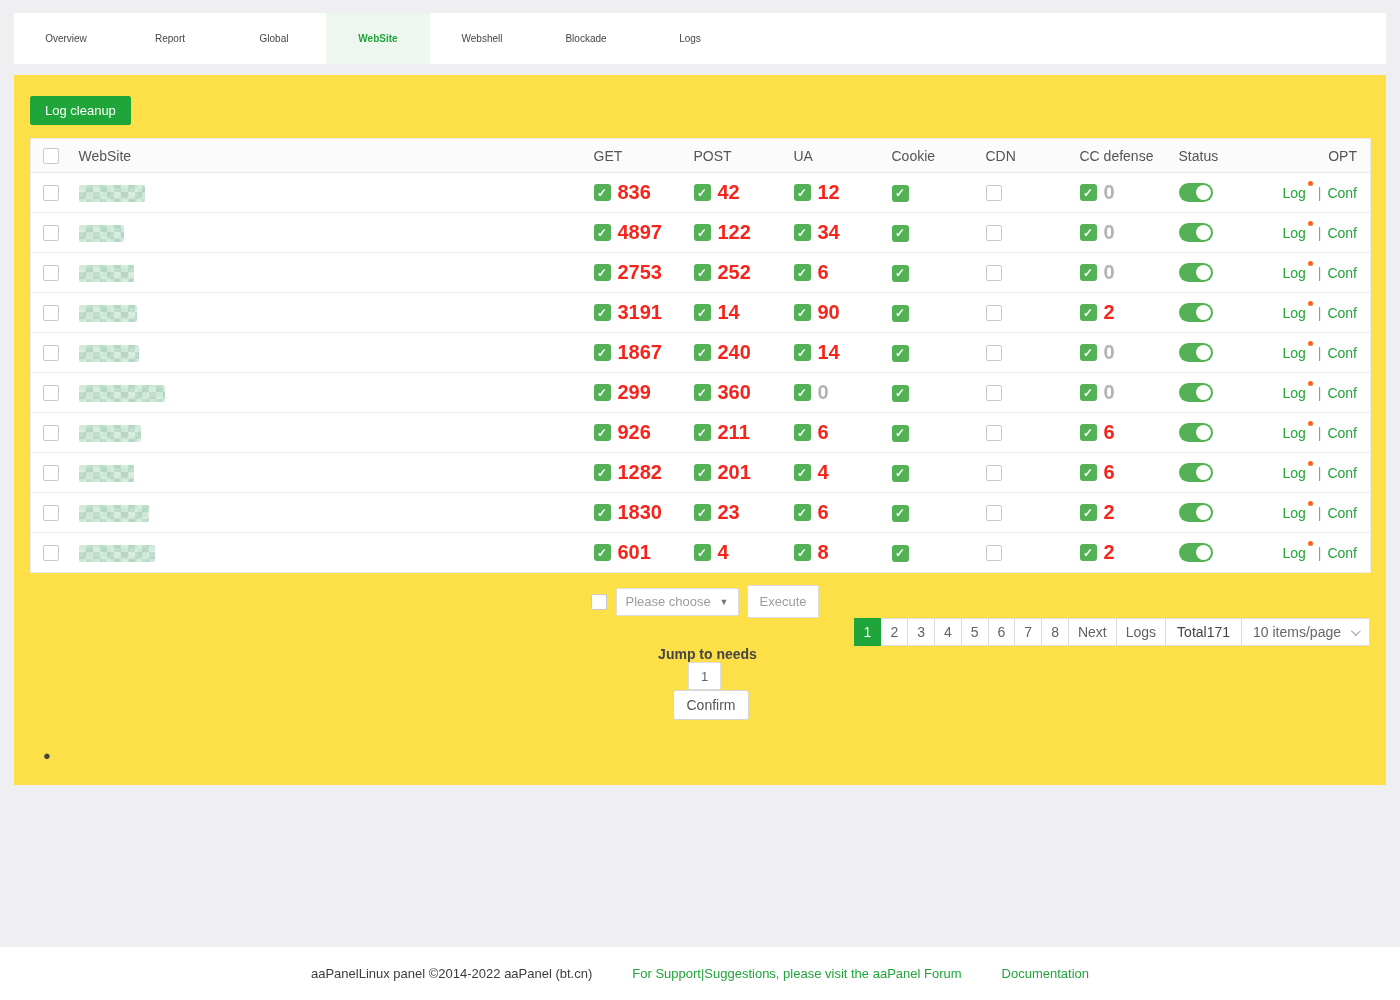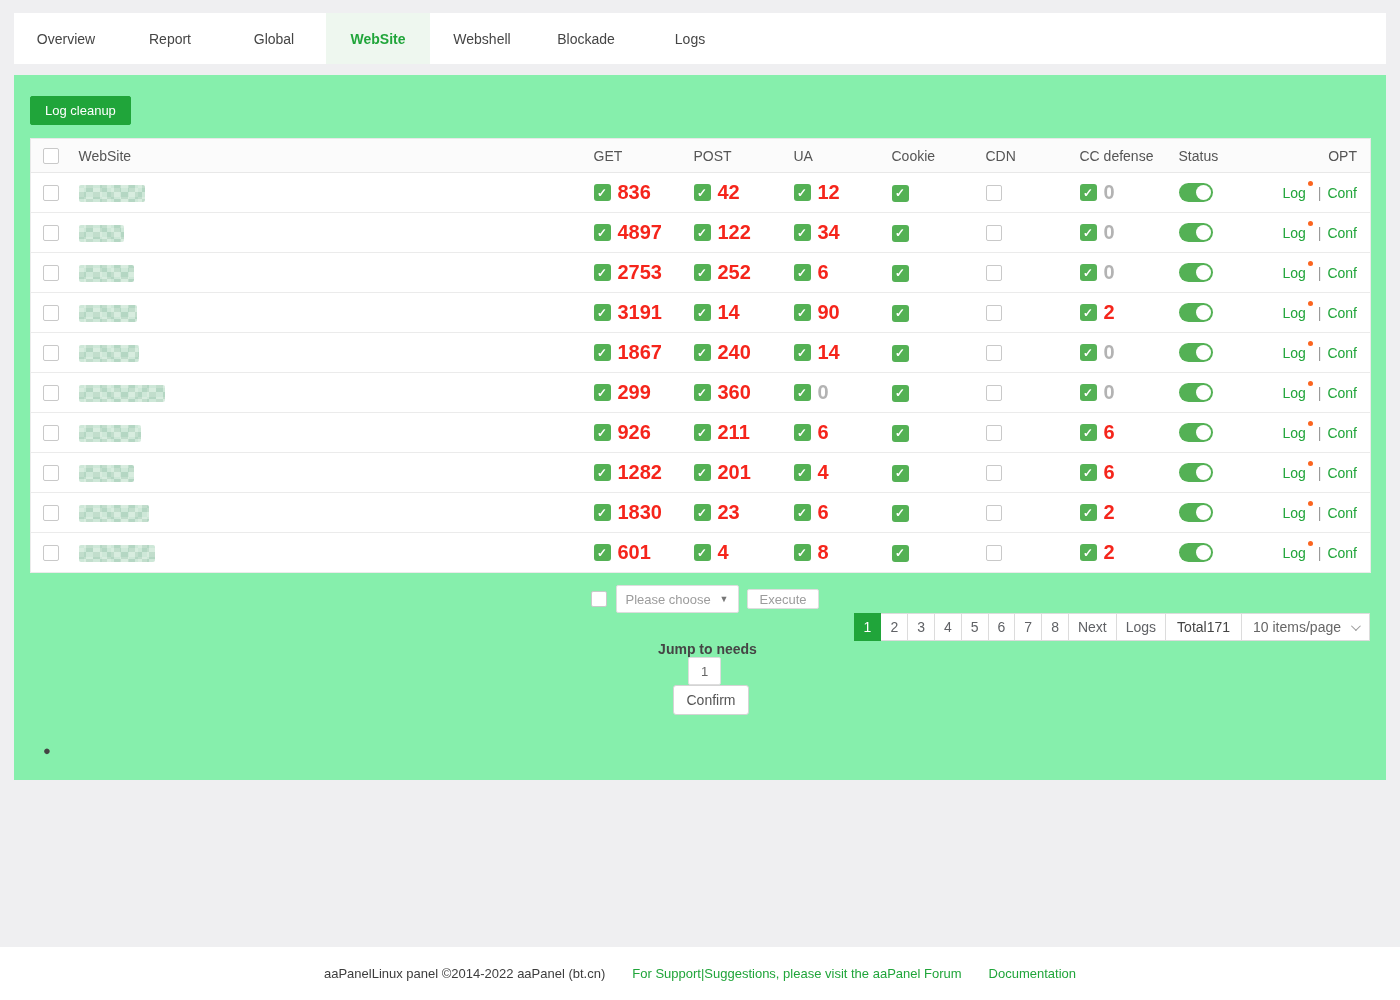--- a/index.html
+++ b/index.html
@@ -9,26 +9,26 @@
     background:#efeff1;
     font-family:"Liberation Sans", sans-serif;
     display:flex; flex-direction:column;
     overflow:hidden;
     color:#444;
   }
   
   .tabbar { margin:13px 14px 0; background:#fff; height:51px; display:flex; }
   .tab {
     width:104px; height:51px; display:flex; align-items:center; justify-content:center;
-    font-size:14px; color:#454545; cursor:pointer;
+    font-size:10px; color:#454545; cursor:pointer;
   }
   .tab.active { background:#eef7ef; color:#20a53a; font-weight:bold; }
 
   
-  .card { margin:11px 14px 0; background:#86efac; padding:21px 16px 20px; }
+  .card { margin:11px 14px 0; background:#fde047; padding:21px 16px 20px; }
   .btn-green {
     background:#20a53a; color:#fff; border:1px solid #20a53a;
     height:29px; padding:0 14px; font-size:13px; border-radius:2px; cursor:pointer;
     font-family:"Liberation Sans", sans-serif;
   }
 
   
   table { border-collapse:collapse; width:1340px; margin-top:13px; table-layout:fixed; }
   th, td { padding:0; text-align:left; vertical-align:middle; }
   thead tr { height:34px; background:#fbfbfb; border:1px solid #e8e8e8; }
@@ -71,21 +71,21 @@
   .pager-row { width:1340px; margin-top:12px; display:flex; align-items:center;flex-direction:column; }
   .bulk { display:flex; align-items:center; }
   .bulk .cb { margin-left:10px; }
   .select-box {
     margin-left:9px; width:123px; height:28px; border:1px solid #ddd; border-radius:2px;
     display:flex; align-items:center; justify-content:space-between; padding:0 9px;
     color:#9c9c9c; font-size:13px; background:#fff; cursor:pointer;
   }
   .tri { font-size:9px; color:#777; }
   .btn-plain {
-    margin-left:8px; height:20px; padding:0 12px; background:#fff; border:1px solid #ddd;
+    margin-left:8px; height:33px; padding:0 12px; background:#fff; border:1px solid #ddd;
     border-radius:2px; color:#9c9c9c; font-size:13px; cursor:pointer;
     font-family:"Liberation Sans", sans-serif;
   }
   .pager { display:flex; align-items:center; margin-left:auto; }
   .pg {
     min-width:27px; height:28px; padding:0 9px; background:#fff; border:1px solid #dcdcdc;
     margin-left:-1px; display:flex; align-items:center; justify-content:center;
     font-size:14px; color:#606266; cursor:pointer;
   }
   .pg.active { background:#20a53a; border-color:#20a53a; color:#fff; position:relative; z-index:1; }
@@ -106,21 +106,21 @@
     font-family:"Liberation Sans", sans-serif;
   }
 
   
   .note { margin-top:27px; display:flex; align-items:flex-start; color:#74787c; font-size:14px; }
   .note .bullet { color:#444; margin:0 11px 0 13px; font-size:13px; line-height:18px; }
 
   
   .footer {
     margin-top:auto; background:#fff; height:53px;
-    display:flex; align-items:center; justify-content:center; gap:27px; font-size:13px;
+    display:flex; align-items:center; justify-content:center; gap:40px; font-size:13px;
   }
   .footer .copyright { color:#3d3d3d; }
   .footer a { color:#20a53a; text-decoration:none; cursor:pointer; }
 </style>
 </head>
 <body>
 
 <div class="tabbar" id="tabbar">
     <div class="tab">Overview</div>
     <div class="tab">Report</div>

